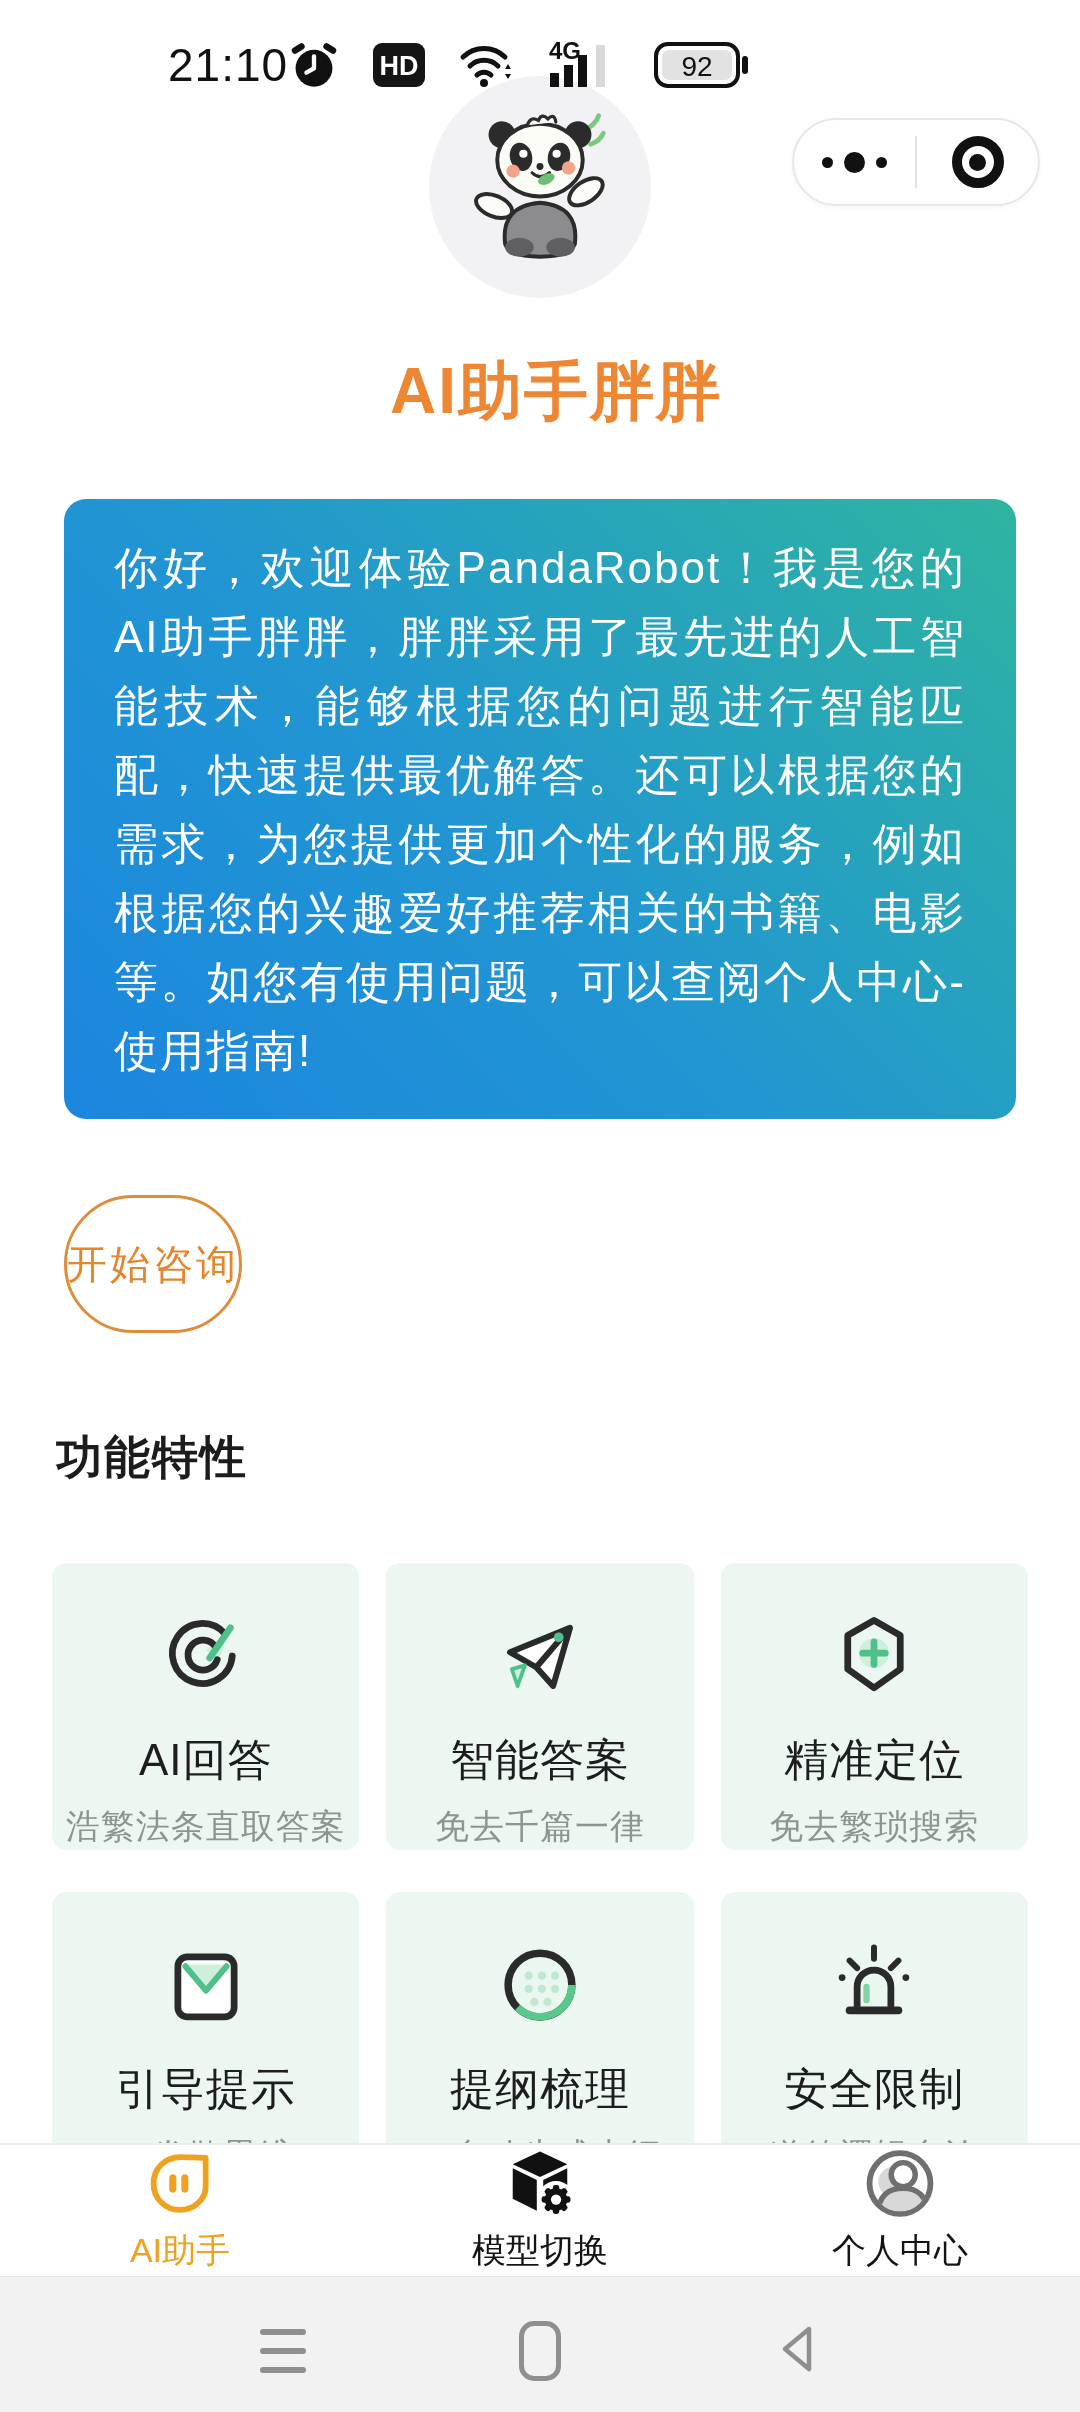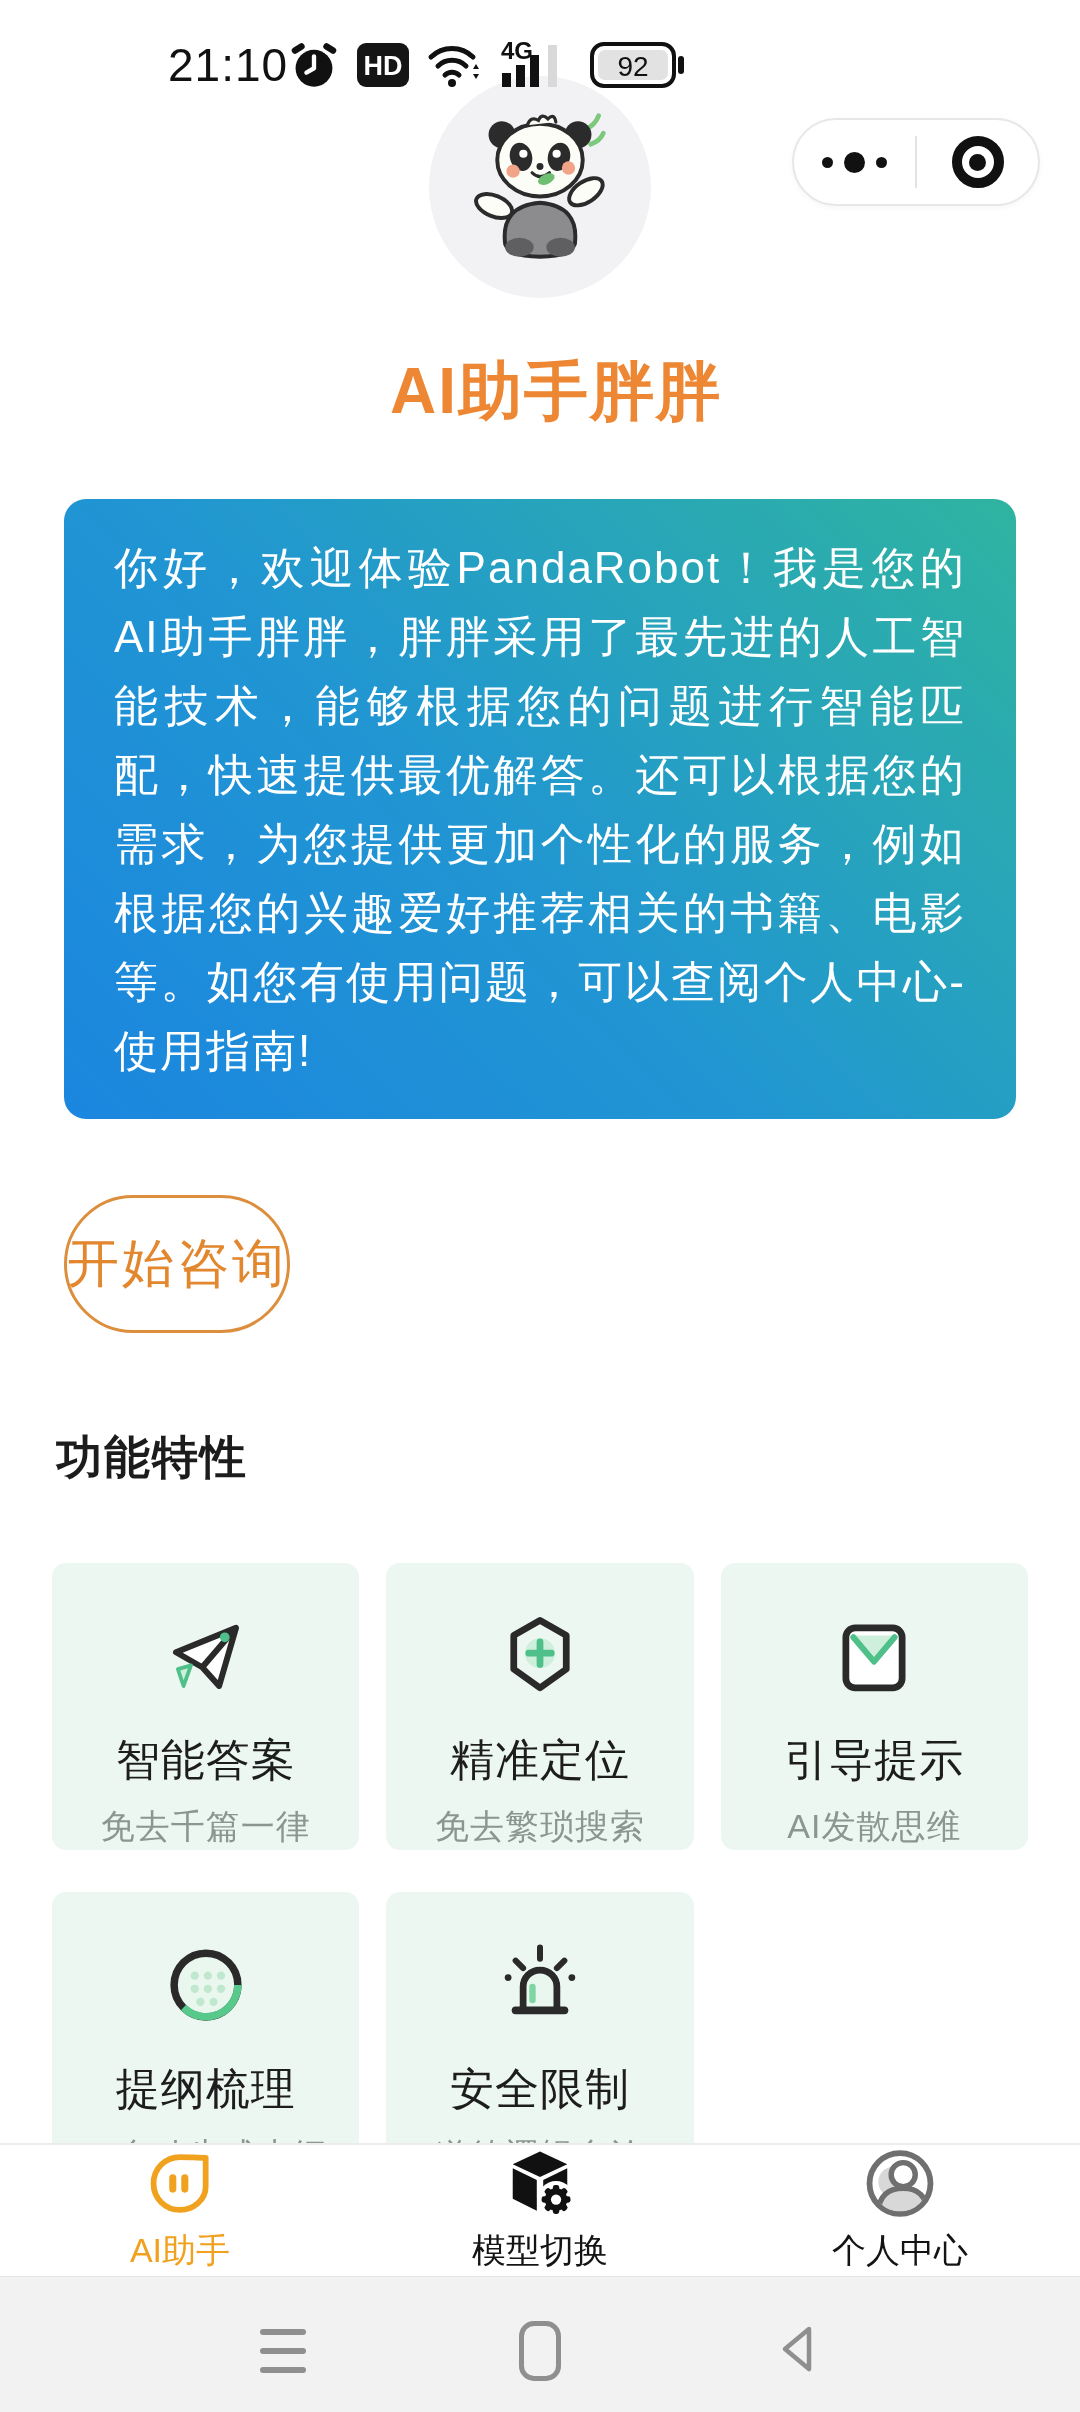--- a/index.html
+++ b/index.html
@@ -11,21 +11,21 @@
   }
   .screen { position:absolute; inset:0; background:#fff; }
 
   
   .statusbar {
     position:absolute; top:0; left:0; right:0; height:112px;
     display:flex; align-items:center; justify-content:flex-start;
     padding:18px 64px 0 168px; color:#111;
   }
   .time { font-size:46px; letter-spacing:1px; }
-  .sicons { display:flex; align-items:center; gap:16px; }
+  .sicons { display:flex; align-items:center; gap:32px; }
   .sicons svg { display:block; }
 
   
   .capsule {
     position:absolute; top:118px; right:40px; width:248px; height:88px;
     background:#fff; border:2px solid #e7e7e7; border-radius:44px;
     display:flex; align-items:center; z-index:5;
     box-shadow:0 2px 6px rgba(0,0,0,0.04);
   }
   .capsule .half { flex:1; display:flex; align-items:center; justify-content:center; height:100%; cursor:pointer; }
@@ -52,21 +52,21 @@
   .welcome {
     margin:64px 64px 0; border-radius:22px;
     background:linear-gradient(225deg,#2FB4A0 0%,#2196d2 55%,#1B86DF 100%);
     color:#fff; padding:34px 50px; font-size:44px; line-height:69px;
     letter-spacing:2px; text-align:justify;
   }
 
   
   .startbtn {
     margin:76px 64px 0; height:138px; border:3px solid #DD8E3D; border-radius:69px;
-    background:#fff; color:#E2872E; font-size:52px; letter-spacing:3px;
+    background:#fff; color:#E2872E; font-size:40px; letter-spacing:3px;
     display:flex; align-items:center; justify-content:center; cursor:pointer;
     font-family:inherit;
   }
 
   
   .section-title { margin:94px 0 0 56px; font-size:46px; font-weight:bold; color:#1c1c1c; letter-spacing:2px; }
   .grid {
     margin:74px 52px 0; display:grid; grid-template-columns:repeat(3,1fr);
     column-gap:27px; row-gap:42px;
   }
@@ -186,20 +186,30 @@
   <div class="apptitle">AI助手胖胖</div>
 
   <div class="welcome">你好，欢迎体验PandaRobot！我是您的AI助手胖胖，胖胖采用了最先进的人工智能技术，能够根据您的问题进行智能匹配，快速提供最优解答。还可以根据您的需求，为您提供更加个性化的服务，例如根据您的兴趣爱好推荐相关的书籍、电影等。如您有使用问题，可以查阅个人中心-使用指南!</div>
 
   <button class="startbtn">开始咨询</button>
 
   <div class="section-title">功能特性</div>
 
   <div class="grid">
 
+    <div class="fcard">
+      <svg viewBox="0 0 48 48">
+        <polygon points="37,9 31,26 24,21" fill="#CDEFDC"></polygon>
+        <path d="M34 12 A16 16 0 1 0 38 24" stroke="#2A2A2A" stroke-width="3.6" fill="none" stroke-linecap="round"></path>
+        <path d="M29 19 A8 8 0 1 0 30 26" stroke="#2A2A2A" stroke-width="3.6" fill="none" stroke-linecap="round"></path>
+        <path d="M37 9 L26 25" stroke="#4FC08A" stroke-width="3.6" stroke-linecap="round"></path>
+      </svg>
+      <div class="ftitle">AI回答</div>
+      <div class="fsub">浩繁法条直取答案</div>
+    </div>
 
     <div class="fcard">
       <svg viewBox="0 0 48 48">
         <polygon points="8,22 40,9 31,40 22,30" fill="#fff" stroke="#2A2A2A" stroke-width="3.2" stroke-linejoin="round"></polygon>
         <path d="M40 9 L22 30" stroke="#2A2A2A" stroke-width="3.2" stroke-linejoin="round"></path>
         <circle cx="34" cy="14" r="2.6" fill="#4FC08A"></circle>
         <polygon points="9,31 16,29 12,40" fill="#CDEFDC" stroke="#4FC08A" stroke-width="2" stroke-linejoin="round"></polygon>
       </svg>
       <div class="ftitle">智能答案</div>
       <div class="fsub">免去千篇一律</div>

